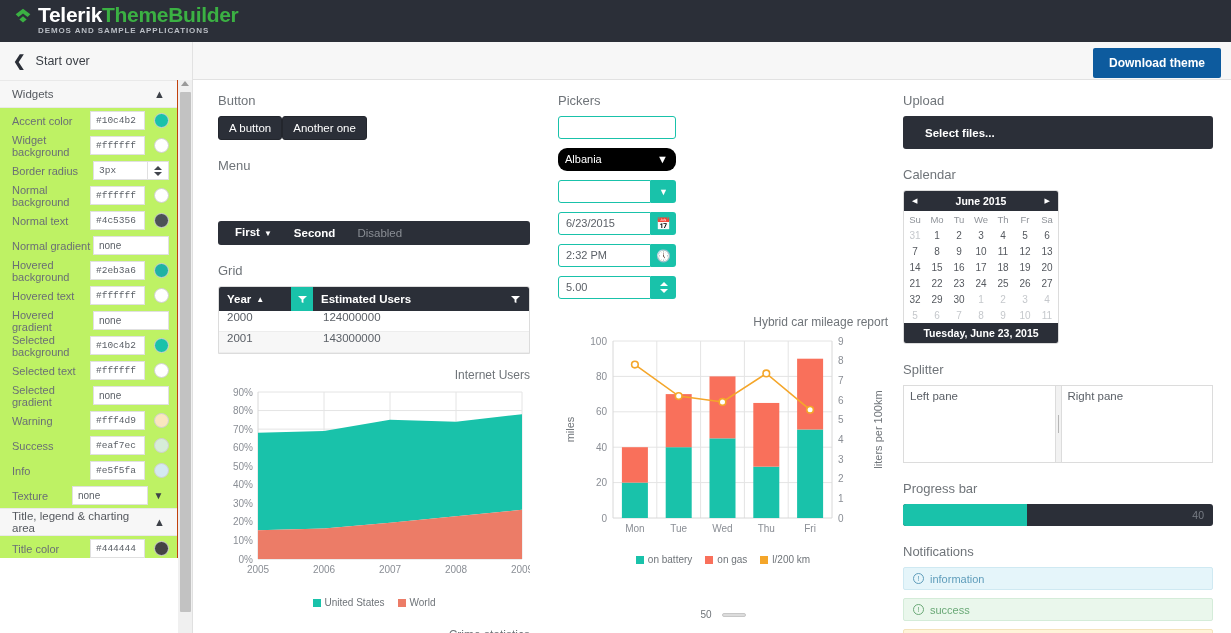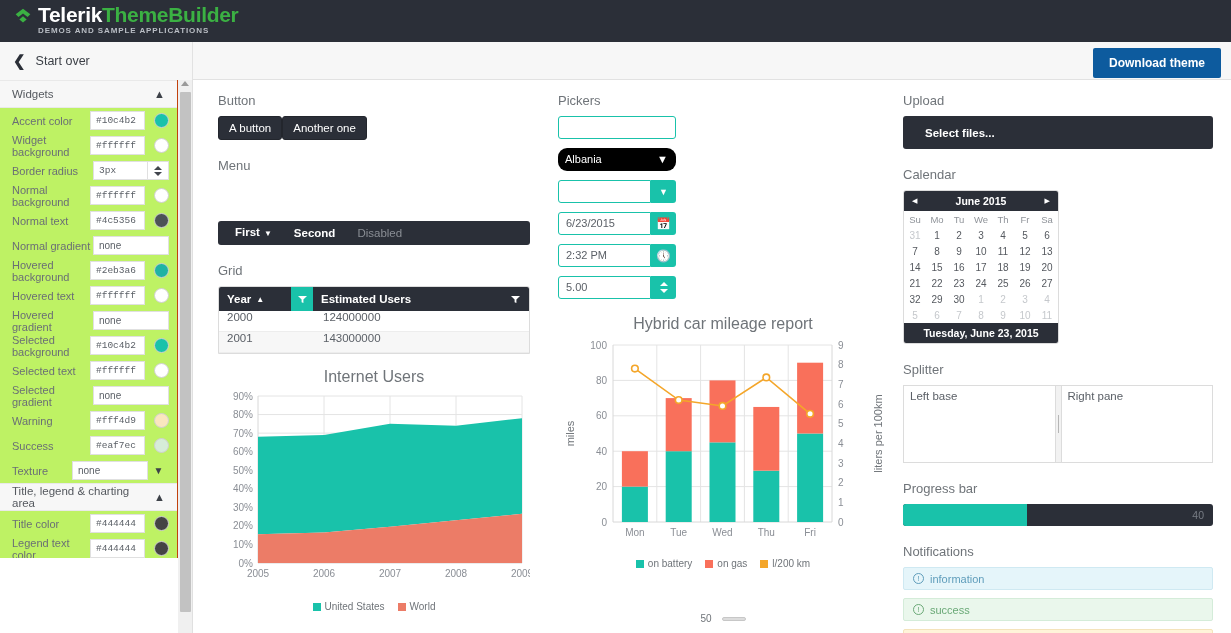--- a/index.html
+++ b/index.html
@@ -147,21 +147,21 @@
   
   .knot { height:23px; display:flex; align-items:center; padding-left:9px; gap:6px;
      font-size:11px; margin-bottom:8px; border-radius:2px; }
   .knot.info { background:#e5f5fa; border:1px solid #cfe9f2; color:#5f9dbb; }
   .knot.ok   { background:#eaf7ec; border:1px solid #d4ecd9; color:#6aa977; }
   .knot.warn { background:#fff4d9; border:1px solid #f4e3bb; color:#b79a56; }
   .knot-ic { width:11px; height:11px; border-radius:50%; border:1px solid currentColor;
      font-size:8px; display:flex; align-items:center; justify-content:center; line-height:1; }
 
   
-  .chart-title { text-align:center; font-size:16px; color:#6f7479; margin:14px 0 2px; }
+  .chart-title { text-align:right; font-size:12px; color:#6f7479; margin:14px 0 2px; }
   .legend { display:flex; justify-content:center; gap:13px; margin-top:4px; }
   .legend .li { display:flex; align-items:center; gap:4px; font-size:10px; color:#6f7479; }
   .legend .sw { width:8px; height:8px; }
   .axis-lab { font-size:10px; fill:#8a8e95; }
   .axis-title { font-size:11px; fill:#6f7479; }
   .gridline { stroke:#e4e4e4; stroke-width:1; }
 
   
   .kslider { display:flex; align-items:center; gap:10px; justify-content:center; margin-top:4px; }
   .ksl-val { font-size:10px; color:#6f7479; }
@@ -290,20 +290,27 @@
           <span class="swatchbox">
             <div class="sinput">#fff4d9</div>
             <div class="sdot" style="background:#fae6bf"></div>
           </span>
         </div>
         <div class="srow">
           <span class="srow-label">Success</span>
           <span class="swatchbox">
             <div class="sinput">#eaf7ec</div>
             <div class="sdot" style="background:#d6ecd9"></div>
+          </span>
+        </div>
+        <div class="srow">
+          <span class="srow-label">Info</span>
+          <span class="swatchbox">
+            <div class="sinput">#e5f5fa</div>
+            <div class="sdot" style="background:#d4e9f0"></div>
           </span>
         </div>
         <div class="srow">
           <span class="srow-label">Texture</span>
           <span class="swatchbox">
             <div class="sinput wide">none</div>
             <div class="sdrop">▼</div>
           </span>
         </div>
         <div class="grp-head">
@@ -633,21 +640,21 @@
               <div class="out">9</div>
               <div class="out">10</div>
               <div class="out">11</div>
             </div>
           </div>
         <div class="cal-foot">Tuesday, June 23, 2015</div>
       </div>
 
       <div class="sec-title">Splitter</div>
       <div class="ksplit">
-        <div class="sp-pane">Left base</div>
+        <div class="sp-pane">Left pane</div>
         <div class="sp-bar"></div>
         <div class="sp-pane">Right pane</div>
       </div>
 
       <div class="sec-title">Progress bar</div>
       <div class="kprog">
         <div class="kprog-fill" id="prog-fill" style="width: 40%;"></div>
         <span class="kprog-val">40</span>
       </div>
 

